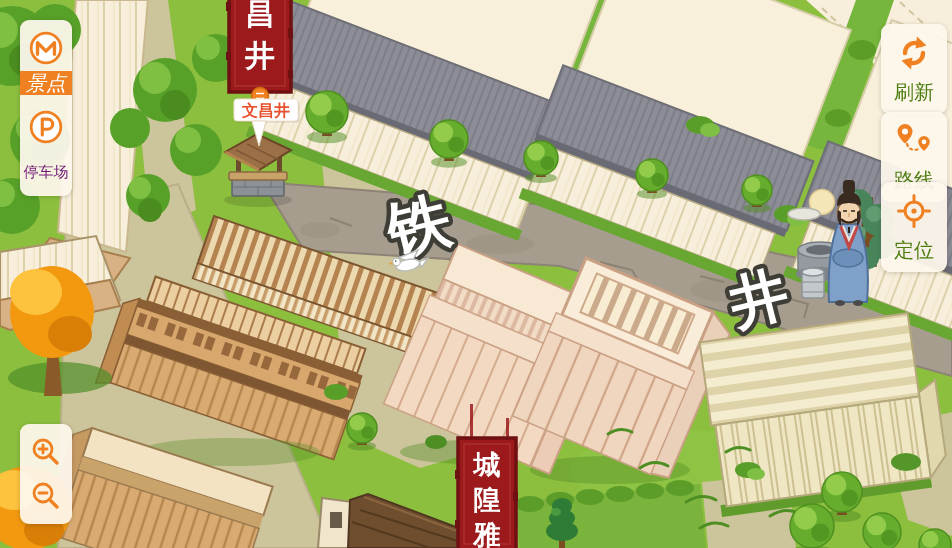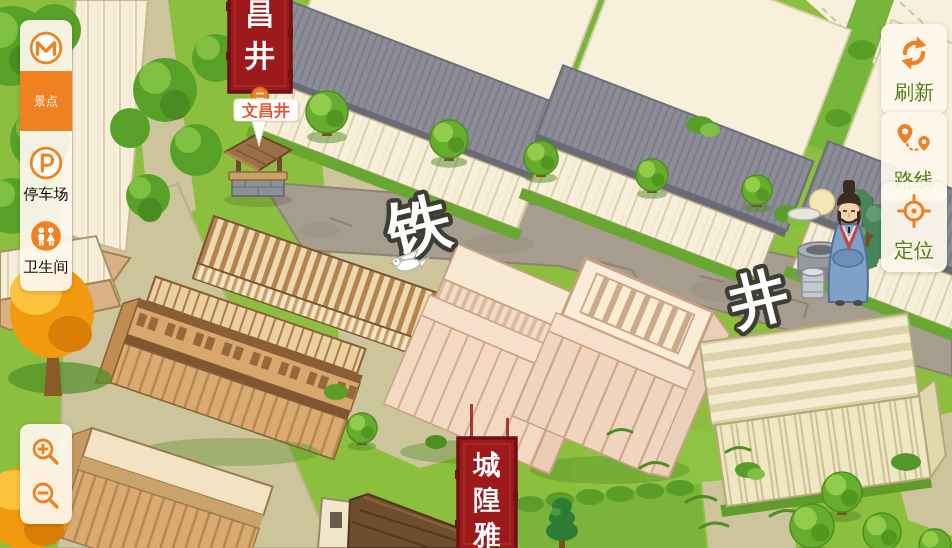--- a/index.html
+++ b/index.html
@@ -6,23 +6,23 @@
   body{width:952px;height:548px;position:relative;overflow:hidden;
        font-family:"Liberation Sans","DejaVu Sans",sans-serif;background:#8cbf3e;}
   .stage{position:absolute;inset:0;}
   svg.map{position:absolute;left:0;top:0;cursor:grab;}
   .panel{position:absolute;background:rgba(253,247,236,.94);border-radius:9px;
          box-shadow:0 1px 5px rgba(0,0,0,.18);z-index:5;}
   .side-panel{left:20px;top:20px;width:52px;padding:10px 0 14px;
               display:flex;flex-direction:column;align-items:center;}
   .side-item{display:flex;flex-direction:column;align-items:center;width:100%;cursor:pointer;}
   .side-item + .side-item{margin-top:14px;}
-  .side-item .lbl{color:#000000;font-size:15px;line-height:20px;margin-top:3px;white-space:nowrap;}
+  .side-item .lbl{color:#701a75;font-size:15px;line-height:20px;margin-top:17px;white-space:nowrap;}
   .side-item.selected .lbl{background:#ef8122;color:#fff;width:100%;text-align:center;
-                           padding:20px 0;margin-top:5px;font-size:12px;}
+                           padding:2px 0;margin-top:5px;font-size:20px;font-style:italic;}
   .zoom-panel{left:20px;top:424px;width:52px;padding:6px 0;
               display:flex;flex-direction:column;align-items:center;}
   .zoom-btn{width:44px;height:44px;display:flex;align-items:center;justify-content:center;cursor:pointer;}
   .right-panel{right:5px;width:66px;display:flex;flex-direction:column;align-items:center;
                padding:9px 0 8px;cursor:pointer;}
   .rp1{top:24px}.rp2{top:112px}.rp3{top:182px}
   .right-panel .lbl{color:#4d7c0f;font-size:20px;margin-top:6px;white-space:nowrap;}
   .banner-char{font-weight:bold;}
 </style>
 </head>
@@ -472,34 +472,20 @@
     </svg>
     <span class="lbl">景点</span>
   </div>
   <div class="side-item">
     <svg width="36" height="36" viewBox="0 0 34 34">
       <circle cx="17" cy="17" r="14" fill="#ffffff" stroke="#ef8122" stroke-width="2.6"></circle>
       <path d="M13.5,24.5 V9.5 h5 a4.8,4.8 0 0 1 0,9.6 h-5" fill="none" stroke="#ef8122" stroke-width="3" stroke-linecap="round" stroke-linejoin="round"></path>
     </svg>
     <span class="lbl">停车场</span>
   </div>
-  <div class="side-item">
-    <svg width="36" height="36" viewBox="0 0 34 34">
-      <circle cx="17" cy="17" r="14" fill="#ef8122"></circle>
-      <circle cx="12.5" cy="11.5" r="2.6" fill="#ffffff"></circle>
-      <rect x="9.8" y="15" width="5.4" height="6.5" rx="2" fill="#ffffff"></rect>
-      <rect x="10.3" y="21.5" width="1.8" height="4.5" fill="#ffffff"></rect>
-      <rect x="12.9" y="21.5" width="1.8" height="4.5" fill="#ffffff"></rect>
-      <circle cx="21.5" cy="11.5" r="2.6" fill="#ffffff"></circle>
-      <polygon points="21.5,14.5 25.6,22 17.4,22" fill="#ffffff"></polygon>
-      <rect x="19.8" y="22" width="1.7" height="4" fill="#ffffff"></rect>
-      <rect x="22.5" y="22" width="1.7" height="4" fill="#ffffff"></rect>
-    </svg>
-    <span class="lbl">卫生间</span>
-  </div>
 </div>
 
 <div class="panel zoom-panel">
   <div class="zoom-btn">
     <svg width="32" height="32" viewBox="0 0 32 32">
       <circle cx="13" cy="13" r="9" fill="none" stroke="#ef8122" stroke-width="2.8"></circle>
       <line x1="19.5" y1="19.5" x2="27" y2="27" stroke="#ef8122" stroke-width="3.4" stroke-linecap="round"></line>
       <line x1="9" y1="13" x2="17" y2="13" stroke="#ef8122" stroke-width="2.8" stroke-linecap="round"></line>
       <line x1="13" y1="9" x2="13" y2="17" stroke="#ef8122" stroke-width="2.8" stroke-linecap="round"></line>
     </svg>

